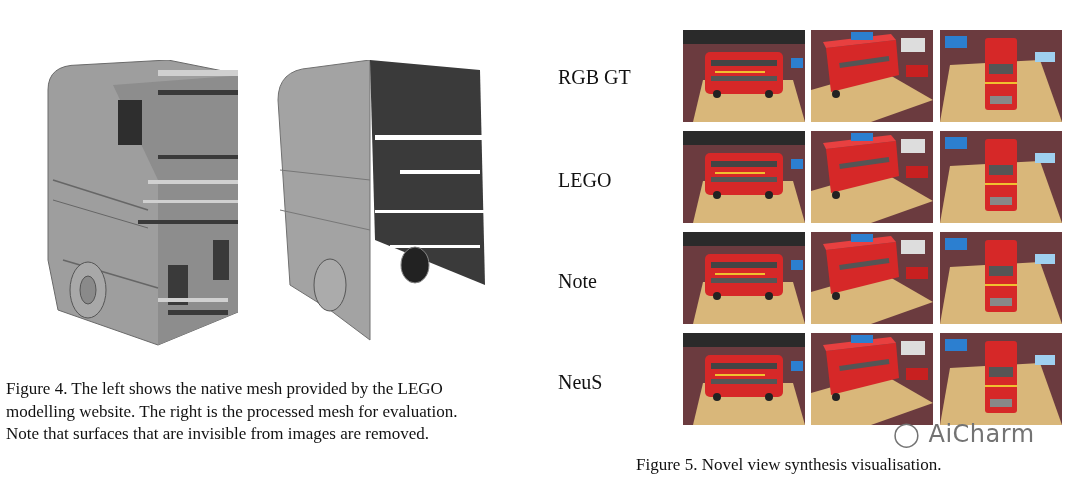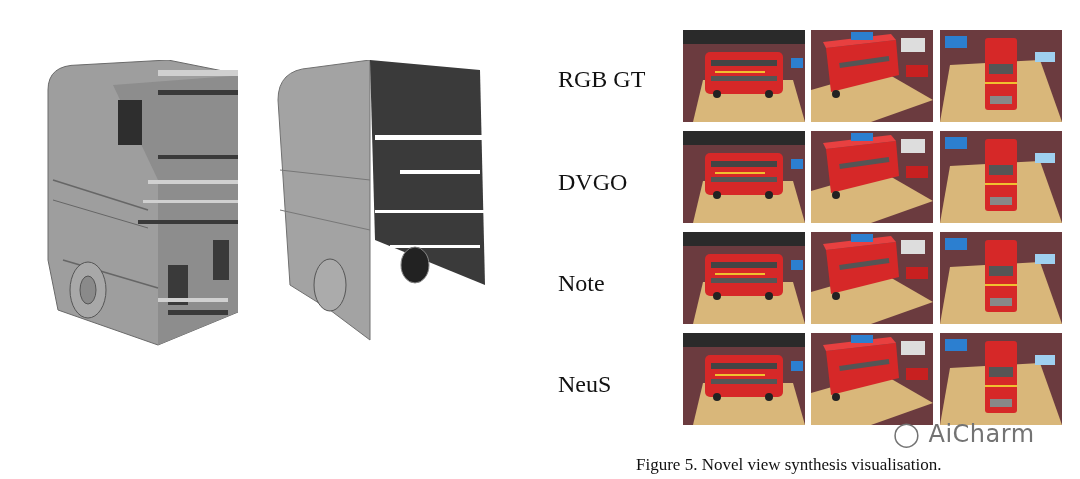--- a/index.html
+++ b/index.html
@@ -4,21 +4,21 @@
 <style>
   html, body { margin:0; padding:0; background:#ffffff; }
   body { width:1080px; height:479px; position:relative; overflow:hidden;
          font-family:"Liberation Serif", "DejaVu Serif", serif; color:#111; }
   .abs { position:absolute; }
   
   #mesh-left { left:18px; top:60px; width:220px; height:290px; }
   #mesh-right { left:270px; top:60px; width:220px; height:290px; }
   .caption4 { left:6px; top:378px; width:530px; font-size:17px; line-height:22.5px; }
   
-  .rowlabel { font-size:24px; left:558px; }
+  .rowlabel { font-size:20px; left:558px; }
   .tile { position:absolute; width:122px; height:92px; overflow:hidden; background:#7a4a4a; }
   .caption5 { left:636px; top:455px; font-size:17px;text-align:right; }
   .wm { left:893px; top:420px; font-family:"DejaVu Sans", sans-serif; font-size:24px; color:#737373; letter-spacing:0.5px; }
 </style>
 </head>
 <body>
 
 <svg id="mesh-left" class="abs" viewBox="0 0 220 290">
   <path d="M30 30 Q30 5 60 5 L150 0 L225 15 L225 250 L140 285 L40 250 L30 200 Z" fill="#9e9e9e" stroke="#6a6a6a" stroke-width="1"></path>
   <path d="M95 25 L225 15 L225 250 L140 285 L140 120 Z" fill="#8d8d8d"></path>
@@ -52,24 +52,27 @@
     <rect x="105" y="150" width="110" height="3"></rect>
       <rect x="120" y="185" width="90" height="3"></rect>
   </g>
   <line x1="10" y1="110" x2="100" y2="120" stroke="#777" stroke-width="1"></line>
   <line x1="10" y1="150" x2="100" y2="170" stroke="#777" stroke-width="1"></line>
   <ellipse cx="60" cy="225" rx="16" ry="26" fill="#ababab" stroke="#555"></ellipse>
   <ellipse cx="145" cy="205" rx="14" ry="18" fill="#222" stroke="#888"></ellipse>
 </svg>
 
 <div class="abs caption4">
+  <div>Figure 4.  The left shows the native mesh provided by the LEGO</div>
+  <div>modelling website. The right is the processed mesh for evaluation.</div>
+  <div>Note that surfaces that are invisible from images are removed.</div>
 </div>
 
 <div class="abs rowlabel" style="top:66px">RGB GT</div>
-<div class="abs rowlabel" style="top:169px">DVGO</div>
+<div class="abs rowlabel" style="top:169px">LEGO</div>
 <div class="abs rowlabel" style="top:270px">Note</div>
 <div class="abs rowlabel" style="top:371px">NeuS</div>
 
 <div id="grid">
     <div class="tile" style="left: 683px; top: 30px;"><svg width="122" height="92" viewBox="0 0 122 92">
         <rect width="122" height="92" fill="#6b3b3f"></rect>
         <rect width="122" height="14" fill="#2a2a2a"></rect>
         <polygon points="10,92 20,50 110,50 122,92" fill="#d9b77a"></polygon>
         <rect x="22" y="22" width="78" height="42" rx="5" fill="#d62828"></rect>
         <rect x="28" y="30" width="66" height="6" fill="#444"></rect>

